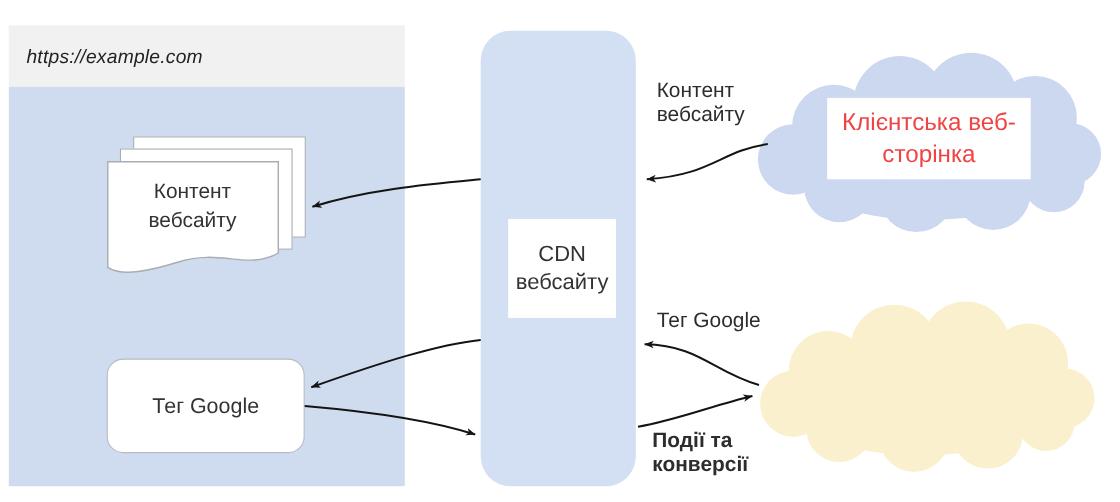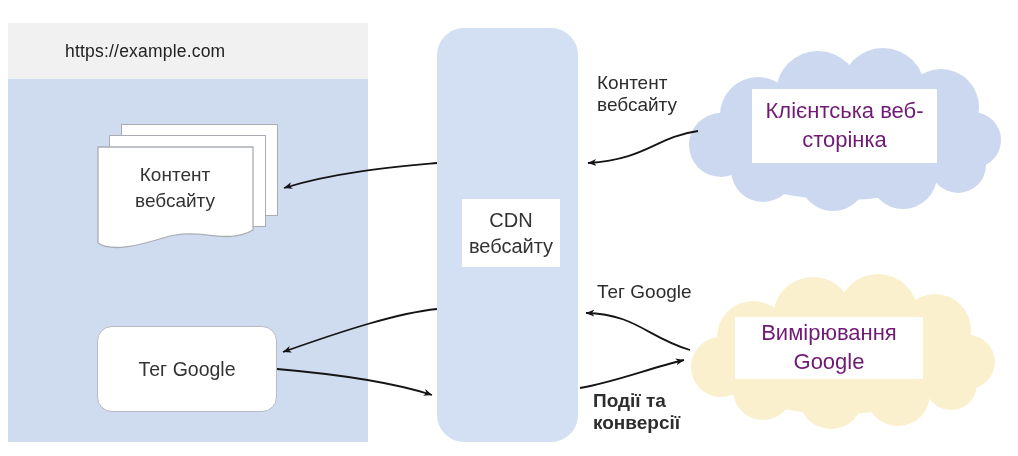--- a/index.html
+++ b/index.html
@@ -16,25 +16,25 @@
   .pre { white-space: pre-line; }
 
   
   .browser        { left: 8px; top: 23px; width: 360px; height: 419px; }
   .browser-titlebar {
     left: 0; top: 0; width: 100%; height: 56px;
     background: #f1f1f1;
     display: flex; align-items: center;
   }
   .browser-url {
+    font-style: italic;
     font-size: 17.5px;
     color: #222;
-    padding-left: 27px;
+    padding-left: 16px;
     letter-spacing: 0.2px;
-    margin-left: 30px;
   }
   .browser-body {
     left: 0; top: 56px; width: 100%; height: 363px;
     background: #cfdbee;
   }
 
   
   .doc-stack { left: 97px; top: 124px; width: 180px; height: 128px; }
   .doc-page {
     position: absolute;
@@ -62,36 +62,36 @@
     font-size: 19.5px; color: #333;
   }
 
   
   .cdn-box {
     left: 437px; top: 28px; width: 141px; height: 414px;
     background: #d3dff2;
     border-radius: 27px;
   }
   .cdn-label {
-    left: 462px; top: 199px; width: 98px; height: 68px;
+    left: 462px; top: 199px; width: 98px; height: 90px;
     background: #ffffff;
     display: flex; align-items: center; justify-content: center;
     text-align: center;
     font-size: 20px; line-height: 1.3; color: #333;
   }
 
   
   .cloud-svg { display: block; }
   .cloud-client      { left: 683px; top: 45px;  width: 322px; height: 172px; }
   .cloud-measurement { left: 683px; top: 272px; width: 315px; height: 162px; }
   .cloud-label {
     background: #ffffff;
     display: flex; align-items: center; justify-content: center;
     text-align: center;
-    font-size: 22px; line-height: 1.3; color: #701a75;
+    font-size: 22px; line-height: 1.3; color: #ef4444;
   }
   .cloud-client-label      { left: 752px; top: 89px;  width: 185px; height: 74px; }
   .cloud-measurement-label { left: 735px; top: 317px; width: 188px; height: 62px; }
 
   
   .edge-label { font-size: 19px; line-height: 1.15; color: #2d2d2d; }
   .edge-label-content { left: 597px; top: 72px; }
   .edge-label-tag     { left: 597px; top: 281px; }
   .edge-label-events  { left: 593px; top: 390px; font-weight: bold; }
 
@@ -156,22 +156,20 @@
       <circle cx="195" cy="42" r="40"></circle>
       <circle cx="252" cy="58" r="36"></circle>
       <circle cx="285" cy="90" r="27"></circle>
       <circle cx="38" cy="95" r="30"></circle>
       <circle cx="80" cy="118" r="30"></circle>
       <circle cx="148" cy="125" r="32"></circle>
       <circle cx="215" cy="122" r="32"></circle>
       <circle cx="268" cy="112" r="26"></circle>
     </g>
   </svg>
-  <div class="abs cloud-label cloud-measurement-label pre">Вимірювання
-Google</div>
 
   <svg class="abs arrows" viewBox="0 0 1018 456">
     <defs>
       <marker id="ah" markerWidth="10" markerHeight="8" refX="8.3" refY="3.5" orient="auto" markerUnits="userSpaceOnUse">
         <path d="M0,0 L8.5,3.5 L0,7 L2.4,3.5 Z" fill="#141414"></path>
       </marker>
     </defs>
     <g fill="none" stroke="#141414" stroke-width="1.8">
       <path d="M698,131 C655,137 648,159 588,163" marker-end="url(#ah)"></path>
       <path d="M437,163 C395,167 335,172 284,188" marker-end="url(#ah)"></path>

